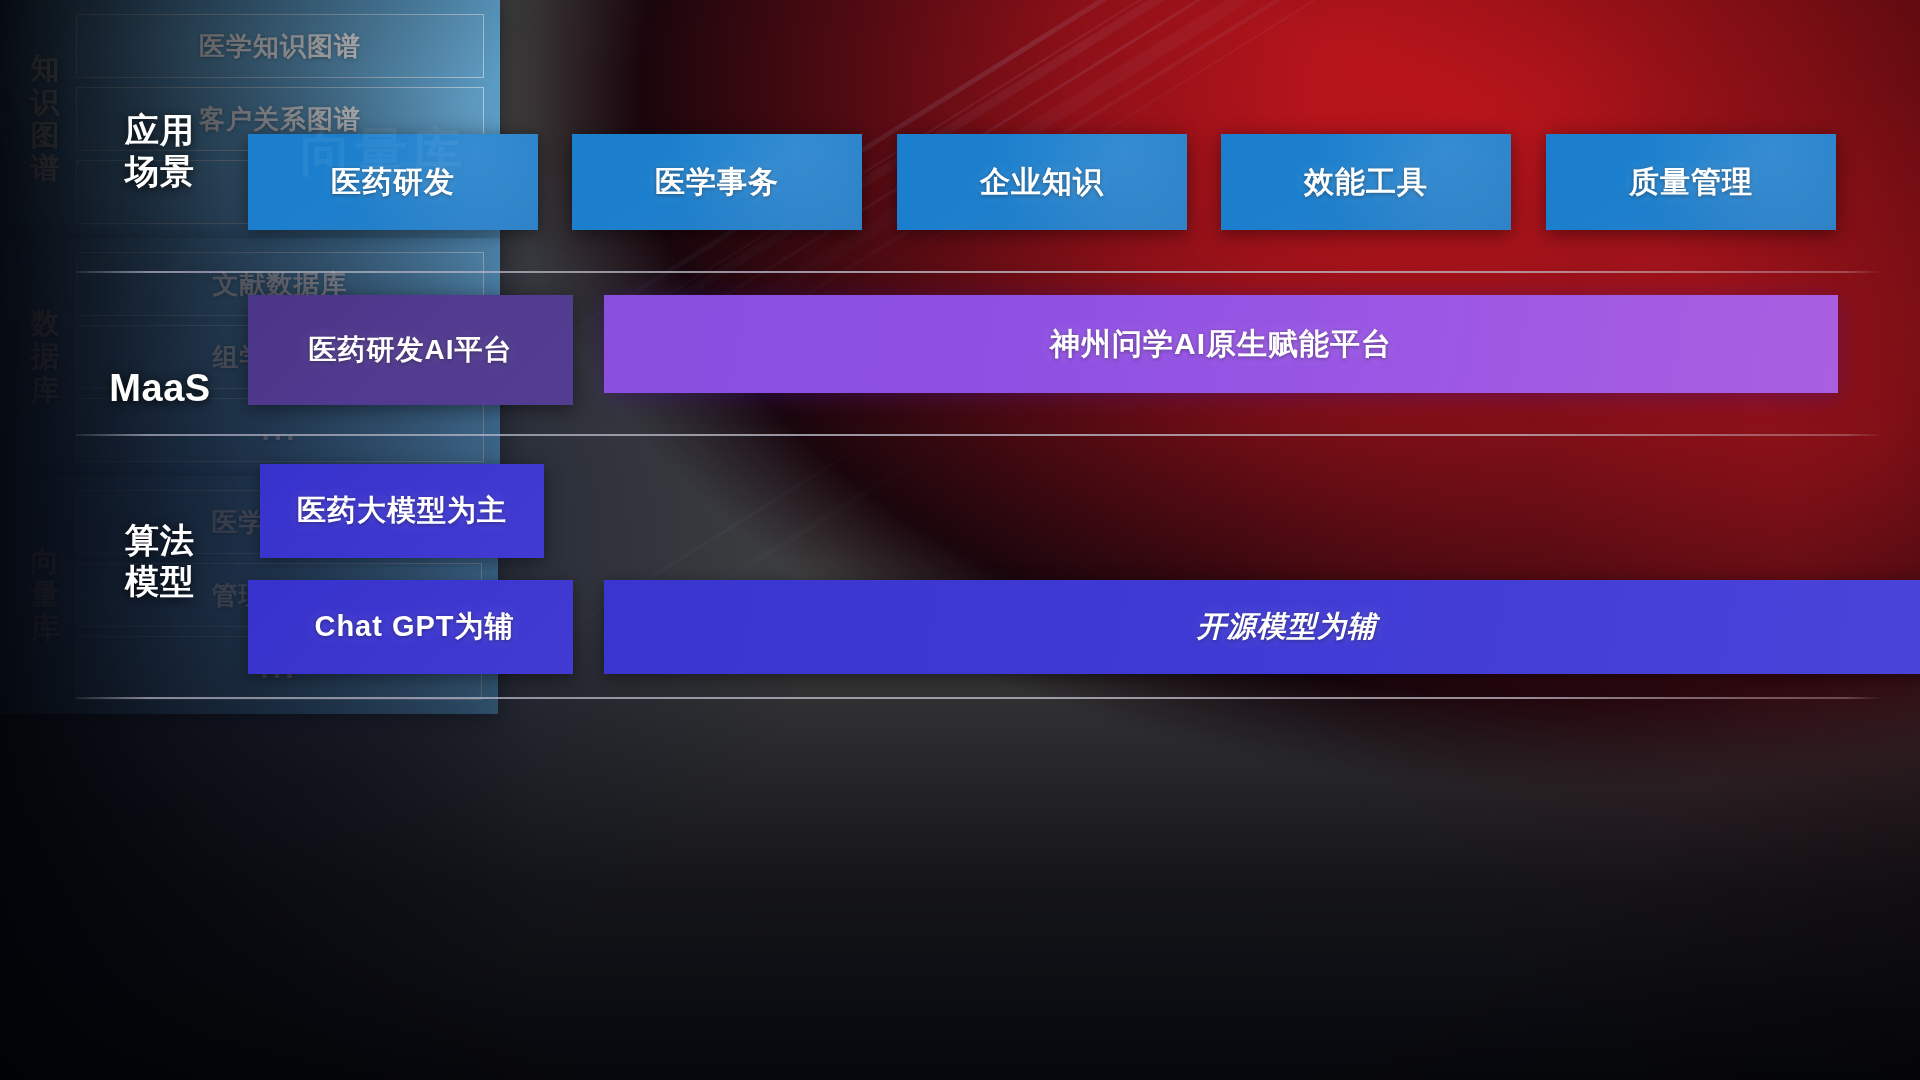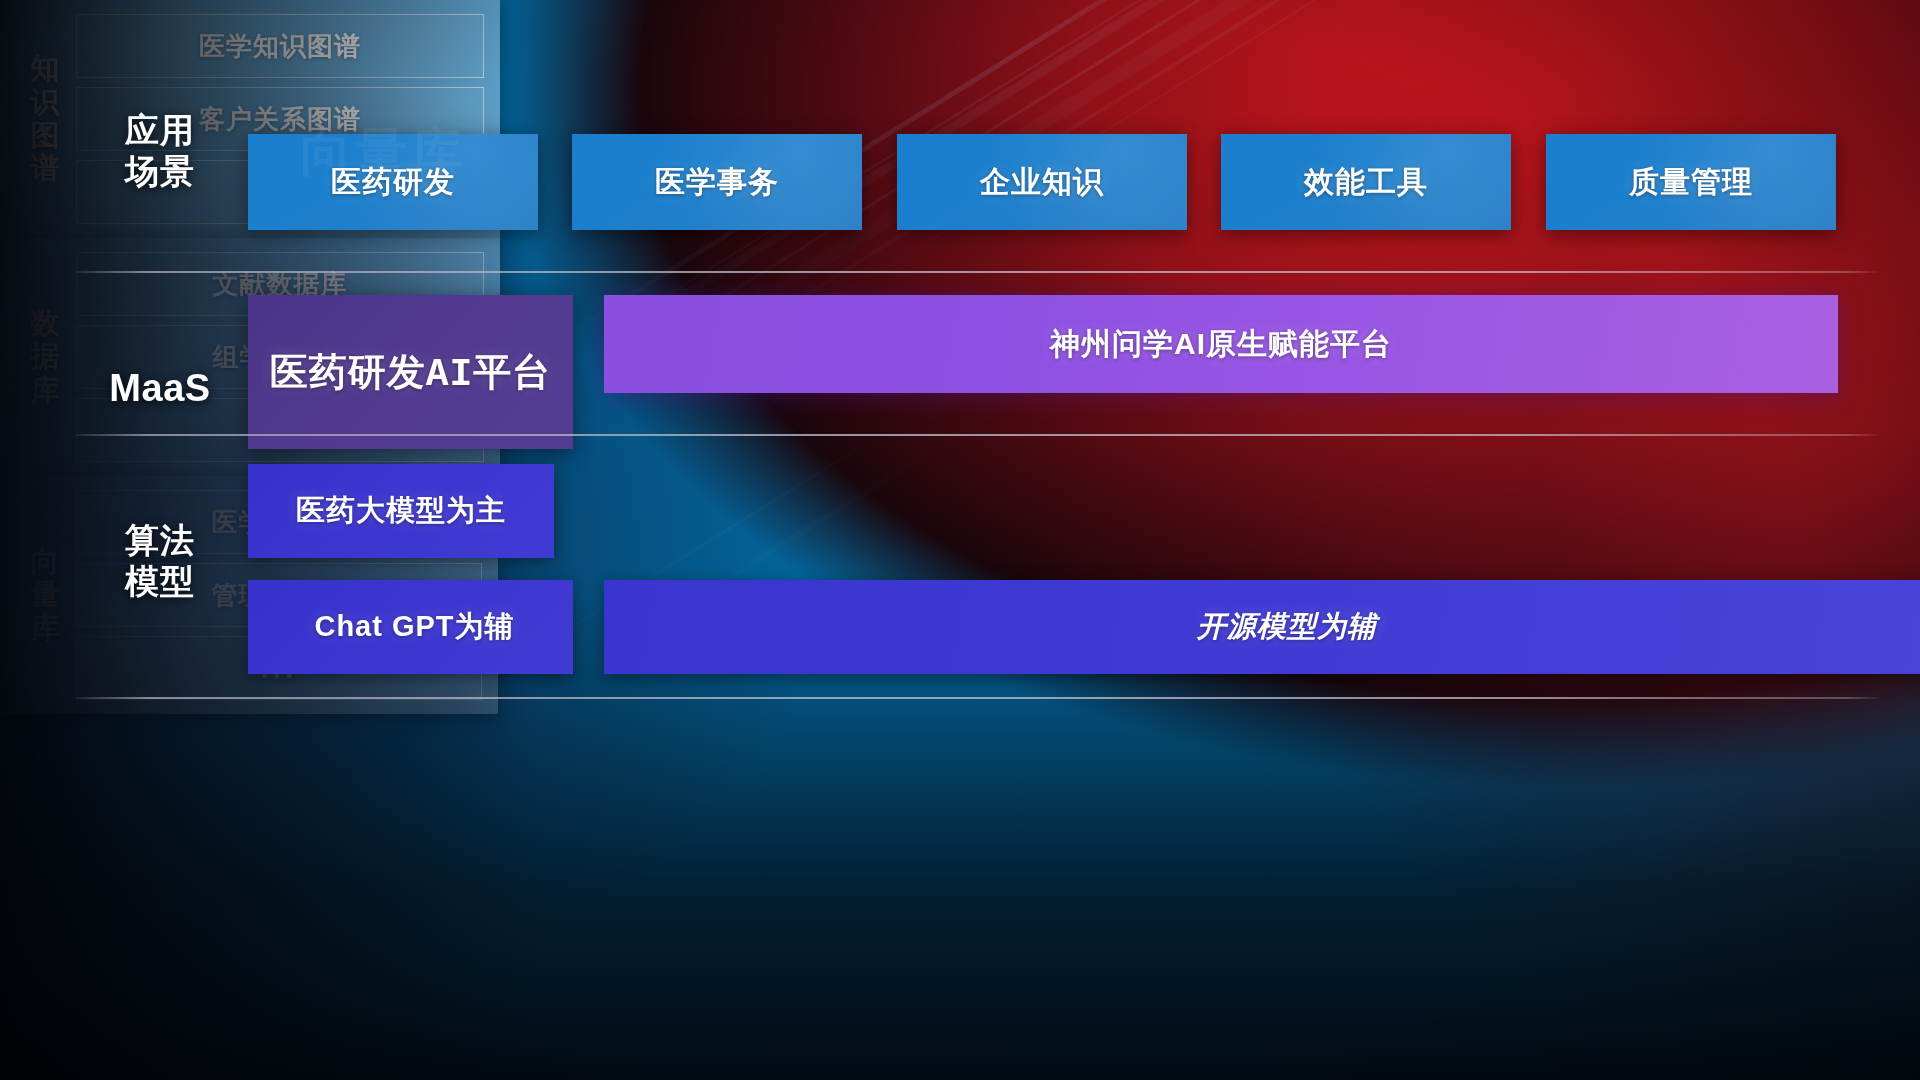--- a/index.html
+++ b/index.html
@@ -11,21 +11,21 @@
   body {
     font-family: "Liberation Sans", "DejaVu Sans", sans-serif;
     -webkit-font-smoothing: antialiased;
   }
 
   
   #stage {
     position: relative;
     width: 1920px; height: 1080px;
     overflow: hidden;
-    background: #0369a1;
+    background: #404040;
   }
   .bg-layer { position: absolute; inset: 0; pointer-events: none; }
 
   .bg-red-main {
     background:
       radial-gradient(ellipse 1150px 760px at 1560px 90px,
         #c8161c 0%, #b4141b 22%, #8e1018 42%, #4d0a11 63%, #1a060c 80%, rgba(8,6,12,0) 92%);
   }
   .bg-red-soft {
     background:
@@ -114,25 +114,24 @@
   }
   .app-card::after {
     content: ""; position: absolute; inset: 0;
     background:
       radial-gradient(circle at 78% 18%, rgba(255,255,255,0.10) 0%, rgba(255,255,255,0) 55%);
     pointer-events: none;
   }
 
   
   .maas-left {
-    height: 154px;
-    font-size: 38px;
+    height: 110px;
+    font-size: 28px;
     background: linear-gradient(135deg, #4b3588 0%, #513a8f 50%, #533d92 100%);
     box-shadow: 0 4px 18px rgba(0,0,0,0.45);
-    font-family: Liberation Mono, monospace;
   }
   .maas-right {
     height: 98px;
     font-size: 30px;
     background: linear-gradient(100deg, #8b4fe0 0%, #8d50e2 30%, #9a56e4 62%, #a95fe0 100%);
     box-shadow: 0 4px 22px rgba(70,20,130,0.45);
   }
 
   
   .algo-card {
@@ -254,21 +253,21 @@
     <span class="card-text">神州问学AI原生赋能平台</span>
   </div>
 
   <div class="divider" style="top:434px;"></div>
 
   <div class="rail-label" style="top:520px;">
     <div>算法</div>
     <div>模型</div>
   </div>
 
-  <div class="card algo-card left" style="left:248px; top:464px; width:306px;">
+  <div class="card algo-card left" style="left:260px; top:464px; width:284px;">
     <span class="card-text">医药大模型为主</span>
   </div>
 
   <div class="card algo-card left" style="left:248px; top:580px; width:325px;padding-left:8px;">
     <span class="card-text">Chat GPT为辅</span>
   </div>
   <div class="card algo-card" style="left:604px; top:580px; width:1366px;font-style:italic;">
     <span class="card-text">开源模型为辅</span>
   </div>
 

